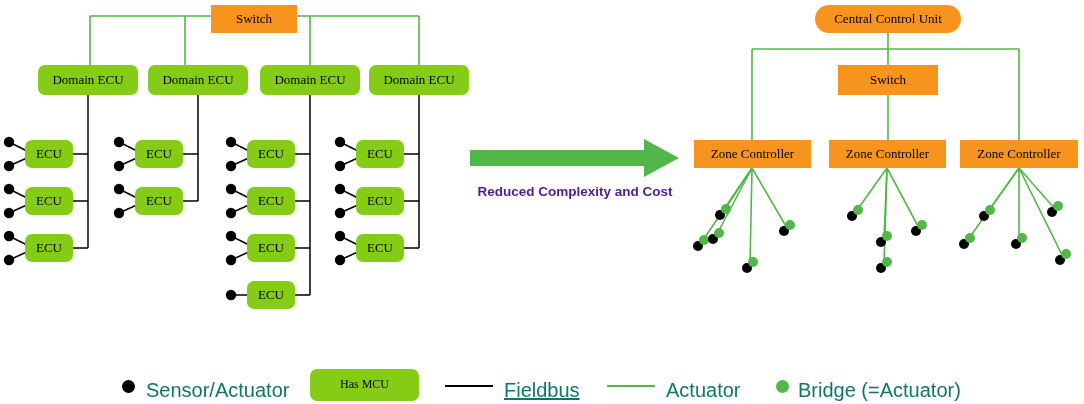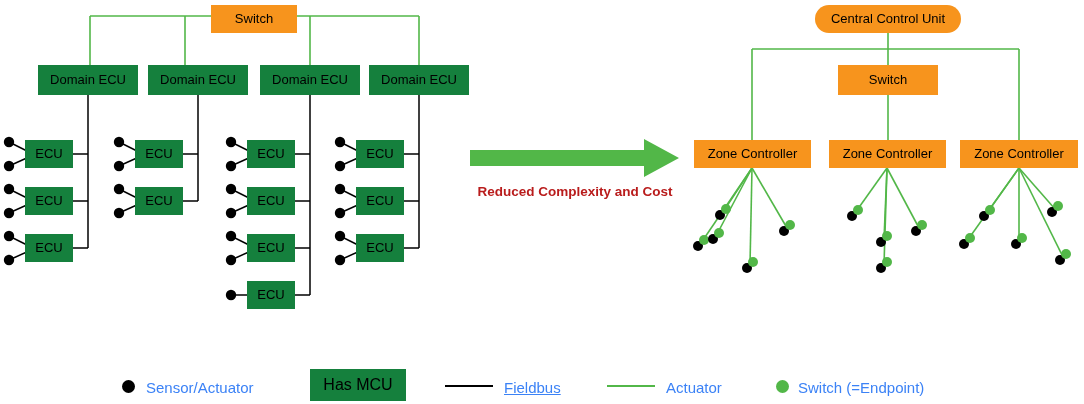--- a/index.html
+++ b/index.html
@@ -1,24 +1,24 @@
 <!DOCTYPE html>
 <html><head>
 <meta charset="utf-8">
 <style>
   * { margin:0; padding:0; box-sizing:border-box; }
   html,body { background:#ffffff; font-family:"Liberation Sans", sans-serif; }
   .canvas { position:relative; width:1084px; height:404px; background:#ffffff; overflow:hidden; }
   svg.wires { position:absolute; left:0; top:0; z-index:0; }
   .box { position:absolute; z-index:2; display:flex; align-items:center; justify-content:center;
-         font-size:13px; color:#000; text-align:center; line-height:1.1; }
+         font-size:13px; color:#000; text-align:center; line-height:1.1;font-family:Liberation Serif, serif; }
   .orange { background:#F7941D; }
-  .blue { background:#15803d; }
-  .arrow-label { position:absolute; z-index:2; color:#b91c1c; font-weight:bold; font-size:13.5px; text-align:center; }
-  .legend-label { position:absolute; z-index:2; font-size:15px; color:#3b82f6; white-space:nowrap; }
+  .blue { background:#84cc16;border-radius:7px; }
+  .arrow-label { position:absolute; z-index:2; color:#4c1d95; font-weight:bold; font-size:13.5px; text-align:center; }
+  .legend-label { position:absolute; z-index:2; font-size:20px; color:#0f766e; white-space:nowrap; }
   .dot { position:absolute; z-index:2; width:13px; height:13px; border-radius:50%; }
   .dot.black { background:#000; }
   .dot.green { background:#52B748; }
   .line-swatch { position:absolute; z-index:2; width:48px; height:2px; }
   .line-swatch.black { background:#000; }
   .line-swatch.green { background:#52B748; }
 </style>
 </head>
 <body>
 
@@ -201,25 +201,25 @@
   <div class="box orange" style="left:838px; top:65px; width:100px; height:30px;">Switch</div>
 
   <div class="box orange" style="left:694px; top:140px; width:117px; height:28px;">Zone Controller</div>
   <div class="box orange" style="left:829px; top:140px; width:117px; height:28px;">Zone Controller</div>
   <div class="box orange" style="left:960px; top:140px; width:118px; height:28px;">Zone Controller</div>
 
   <div>
     <div class="dot black" style="left:122px; top:380px;"></div>
     <div class="legend-label" style="left:146px; top:379px;">Sensor/Actuator</div>
 
-    <div class="box blue" style="left:310px; top:369px; width:96px; height:32px; font-size:16px;">Has MCU</div>
+    <div class="box blue" style="left:310px; top:369px; width:109px; height:32px; font-size:12px;">Has MCU</div>
 
     <div class="line-swatch black" style="left:445px; top:385px;"></div>
     <div class="legend-label" style="left:504px; top:379px;text-decoration:underline;">Fieldbus</div>
 
     <div class="line-swatch green" style="left:607px; top:385px;"></div>
     <div class="legend-label" style="left:666px; top:379px;">Actuator</div>
 
     <div class="dot green" style="left:776px; top:380px;"></div>
-    <div class="legend-label" style="left:798px; top:379px;">Switch (=Endpoint)</div>
+    <div class="legend-label" style="left:798px; top:379px;">Bridge (=Actuator)</div>
   </div>
 
 </div>
 
 </body></html>

